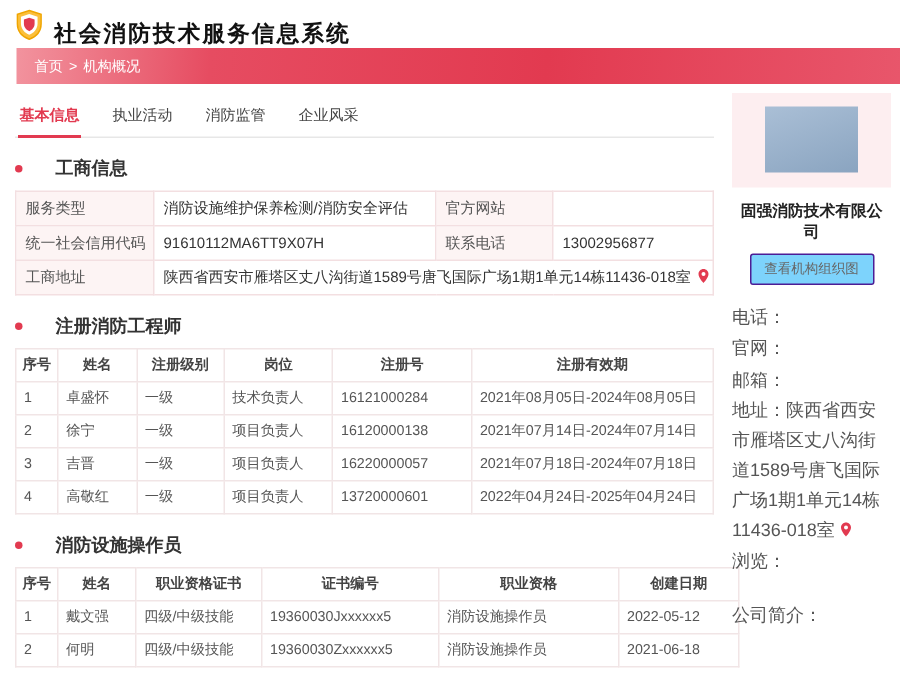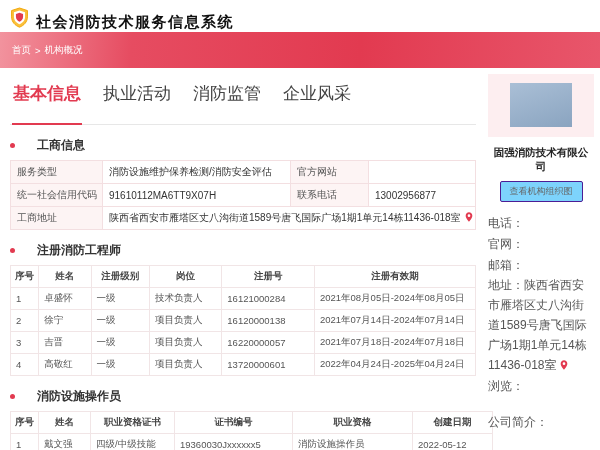--- a/index.html
+++ b/index.html
@@ -7,32 +7,33 @@
   body {
     width:600px; height:450px; overflow:hidden;
     background:#fff; color:#333;
     font-family:"Liberation Sans","DejaVu Sans",sans-serif;
   }
   
   .app-header { height:32px; display:flex; align-items:flex-end; gap:7px; padding:0 10px; background:#fff; }
   .app-title { margin:0; font-size:15px; font-weight:bold; letter-spacing:1.5px; color:#111; }
   
   .banner {
-    height:36px; display:flex; align-items:center; padding:0 12px;
+    height:24px; display:flex; align-items:center; padding:0 12px;
     background:linear-gradient(95deg,#f2939e 0%,#e64c61 22%,#e23a50 60%,#e8566b 100%);
+    margin-left:11px;
   }
   .crumb { display:flex; align-items:center; gap:4px; font-size:9.5px; color:#fff; }
   .crumb a { color:#fff; text-decoration:none; cursor:pointer; }
   
   .content { display:flex; gap:12px; padding:6px 6px 0 10px; }
   .main-col { width:466px; flex:none; }
   .sidebar  { flex:1; min-width:0; }
   
   .tabs { display:flex; gap:20px; border-bottom:1px solid #e7e7e7; padding:4px 2px 0 2px; }
-  .tab { font-size:17px; color:#444; padding:4px 1px 18px; cursor:pointer; }
+  .tab { font-size:10px; color:#444; padding:4px 1px 6px; cursor:pointer; }
   .tab.active { color:#e23a50; font-weight:bold; border-bottom:2px solid #e23a50; margin-bottom:-1px; }
   
   .sec-title { display:flex; align-items:center; gap:22px; margin:12px 0 6px 0; font-size:12px; font-weight:bold; color:#333; }
   .dot { width:5px; height:5px; border-radius:50%; background:#e23a50; flex:none; }
   
   table { border-collapse:collapse; table-layout:fixed; width:466px; }
   .biz { font-size:10px; }
   .biz td { border:1px solid #f3dfe1; padding:4px 6px; color:#333; overflow:hidden; white-space:nowrap; }
   .biz td.lbl { background:#fdf4f4; color:#555; }
   .biz td:nth-child(1){ width:92px; }

